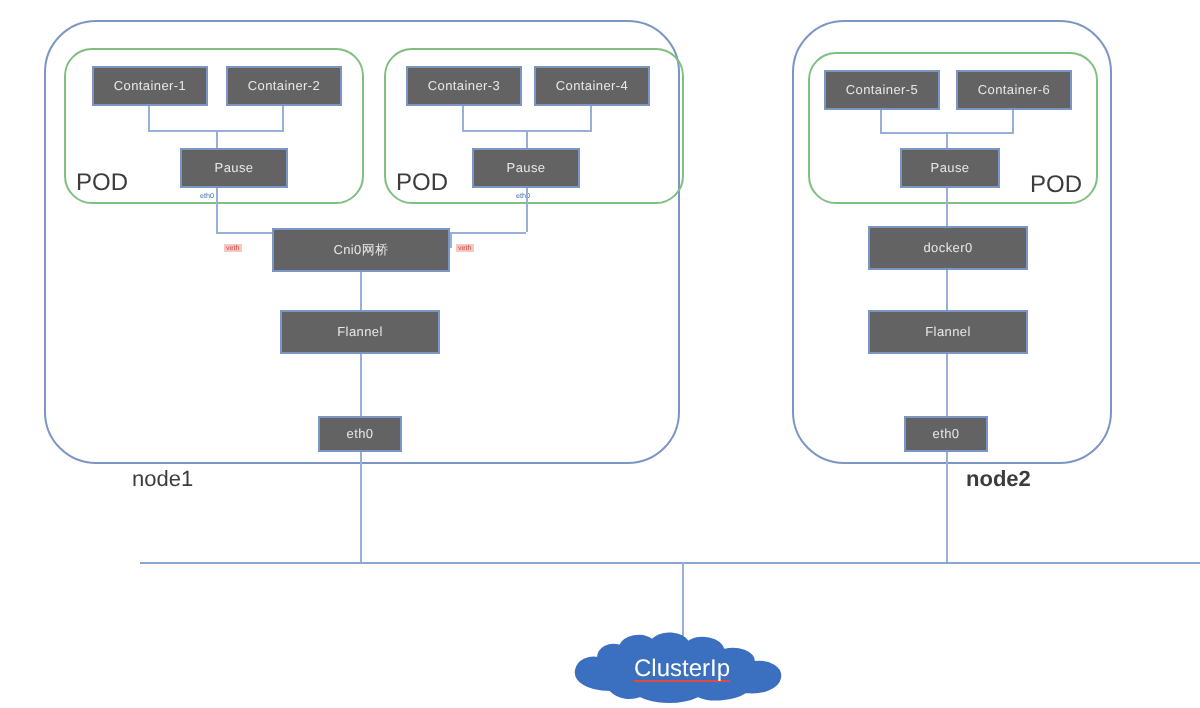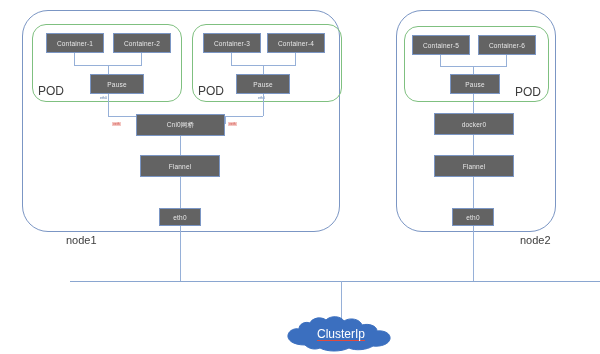--- a/index.html
+++ b/index.html
@@ -193,21 +193,21 @@
   <div class="ln-v" style="left:473px; top:135px; height:20px;"></div>
 
   <div class="gbox" style="left:434px; top:155px; width:80px; height:22px;">Flannel</div>
 
   <div class="ln-v" style="left:473px; top:177px; height:31px;"></div>
 
   <div class="gbox" style="left:452px; top:208px; width:42px; height:18px;">eth0</div>
 
   <div class="ln-v" style="left:473px; top:226px; height:56px;"></div>
 
-  <div class="node-label" style="left:520px; top:234px;">node2</div>
+  <div class="node-label" style="left:483px; top:234px;font-weight:bold;">node2</div>
 
   <div class="bus" style="left:70px; top:281px; width:530px;"></div>
 
   <div class="ln-v" style="left:341px; top:281px; height:40px;"></div>
 
   <div class="cloud-wrap" style="left:281px; top:315px; width:120px; height:38px;">
     <svg width="120" height="38" viewBox="0 0 120 38">
       <path d="M24,30 C12,30 6,25 7,20 C8,15 14,13 18,14
                C18,9 24,6 29,8
                C31,3 40,1 45,5

